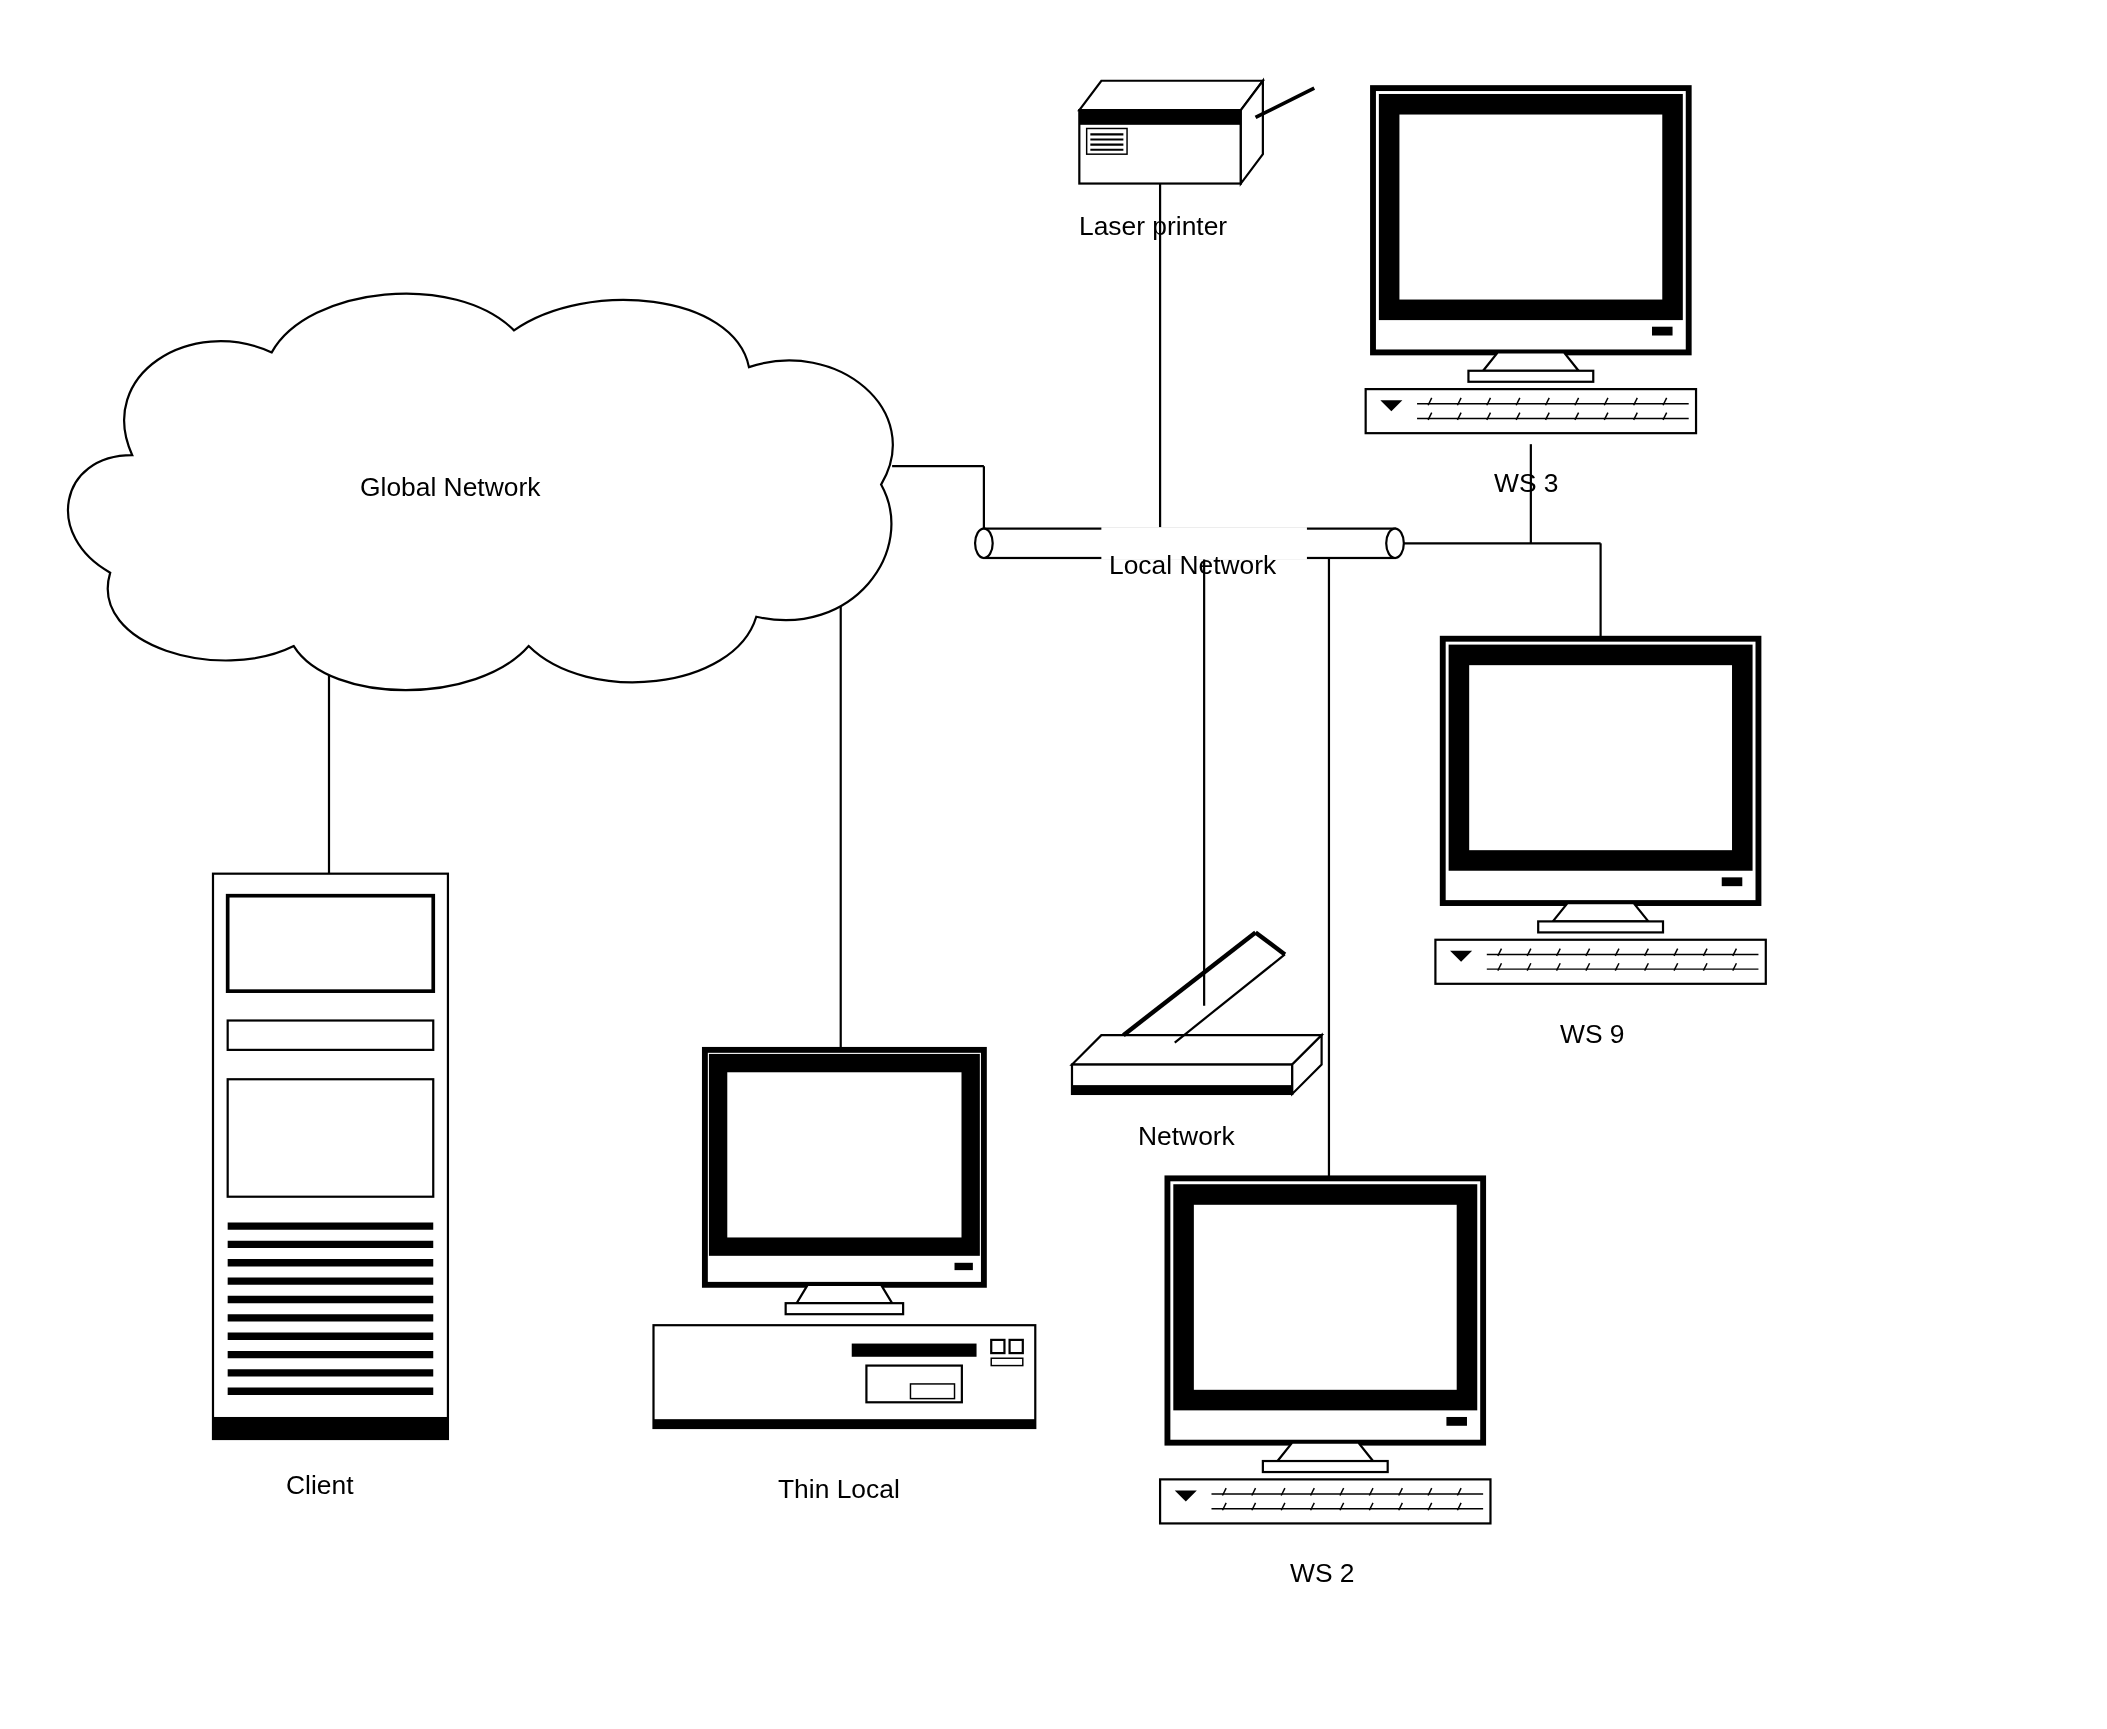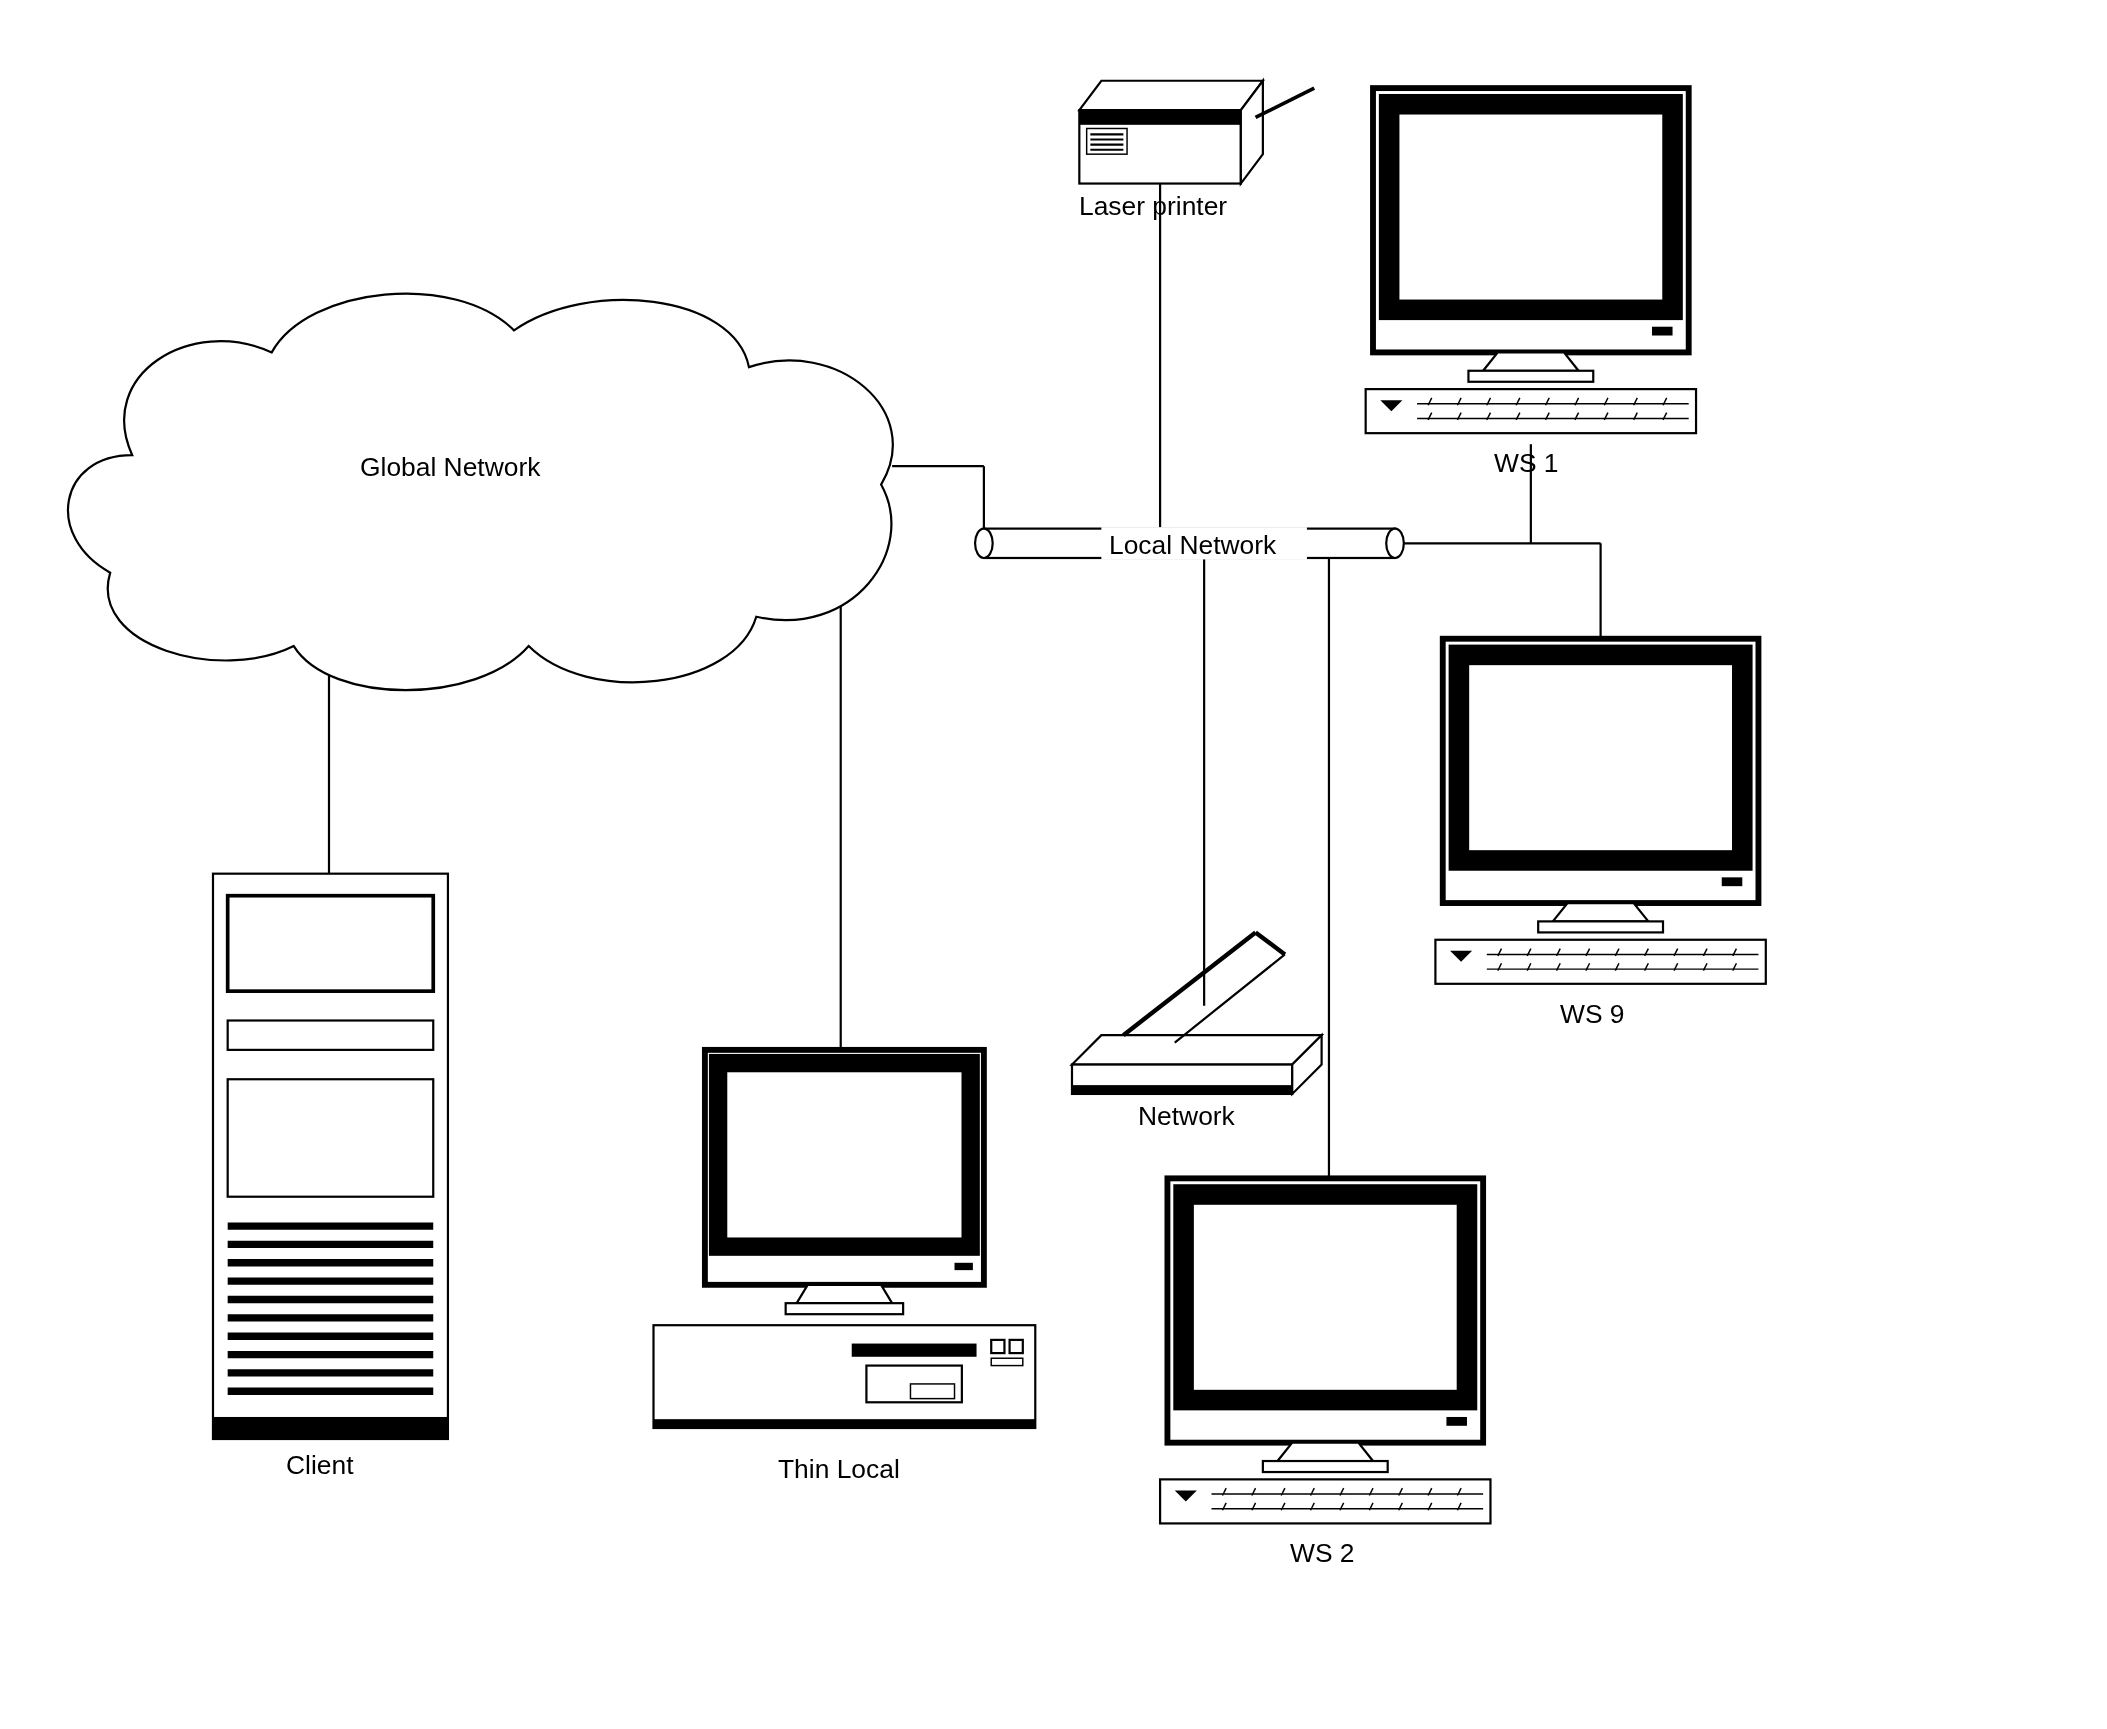--- a/index.html
+++ b/index.html
@@ -12,20 +12,21 @@
     position: relative;
     width: 2108px;
     height: 1729px;
     background: #fff;
   }
   .label {
     position: absolute;
     font-size: 26.4px;
     color: #000;
     white-space: nowrap;
+    margin-top: 20px;
   }
   svg.diagram {
     position: absolute;
     left: 0;
     top: 0;
   }
 </style>
 </head>
 <body>
 
@@ -236,18 +237,18 @@
     </g>
   </g>
 </svg>
 
 <div class="label" style="left:360px; top:452px;text-align:right;">Global Network</div>
 <div class="label" style="left:1109px; top:530px;">Local Network</div>
 <div class="label" style="left:1079px; top:191px;">Laser printer</div>
 <div class="label" style="left:286px; top:1450px;">Client</div>
 <div class="label" style="left:778px; top:1454px;">Thin Local</div>
 <div class="label" style="left:1138px; top:1101px;">Network</div>
-<div class="label" style="left:1494px; top:448px;">WS 1</div>
+<div class="label" style="left:1494px; top:448px;">WS 3</div>
 <div class="label" style="left:1560px; top:999px;">WS 9</div>
 <div class="label" style="left:1290px; top:1538px;">WS 2</div>
 
 </div>
 
 
 </body></html>

